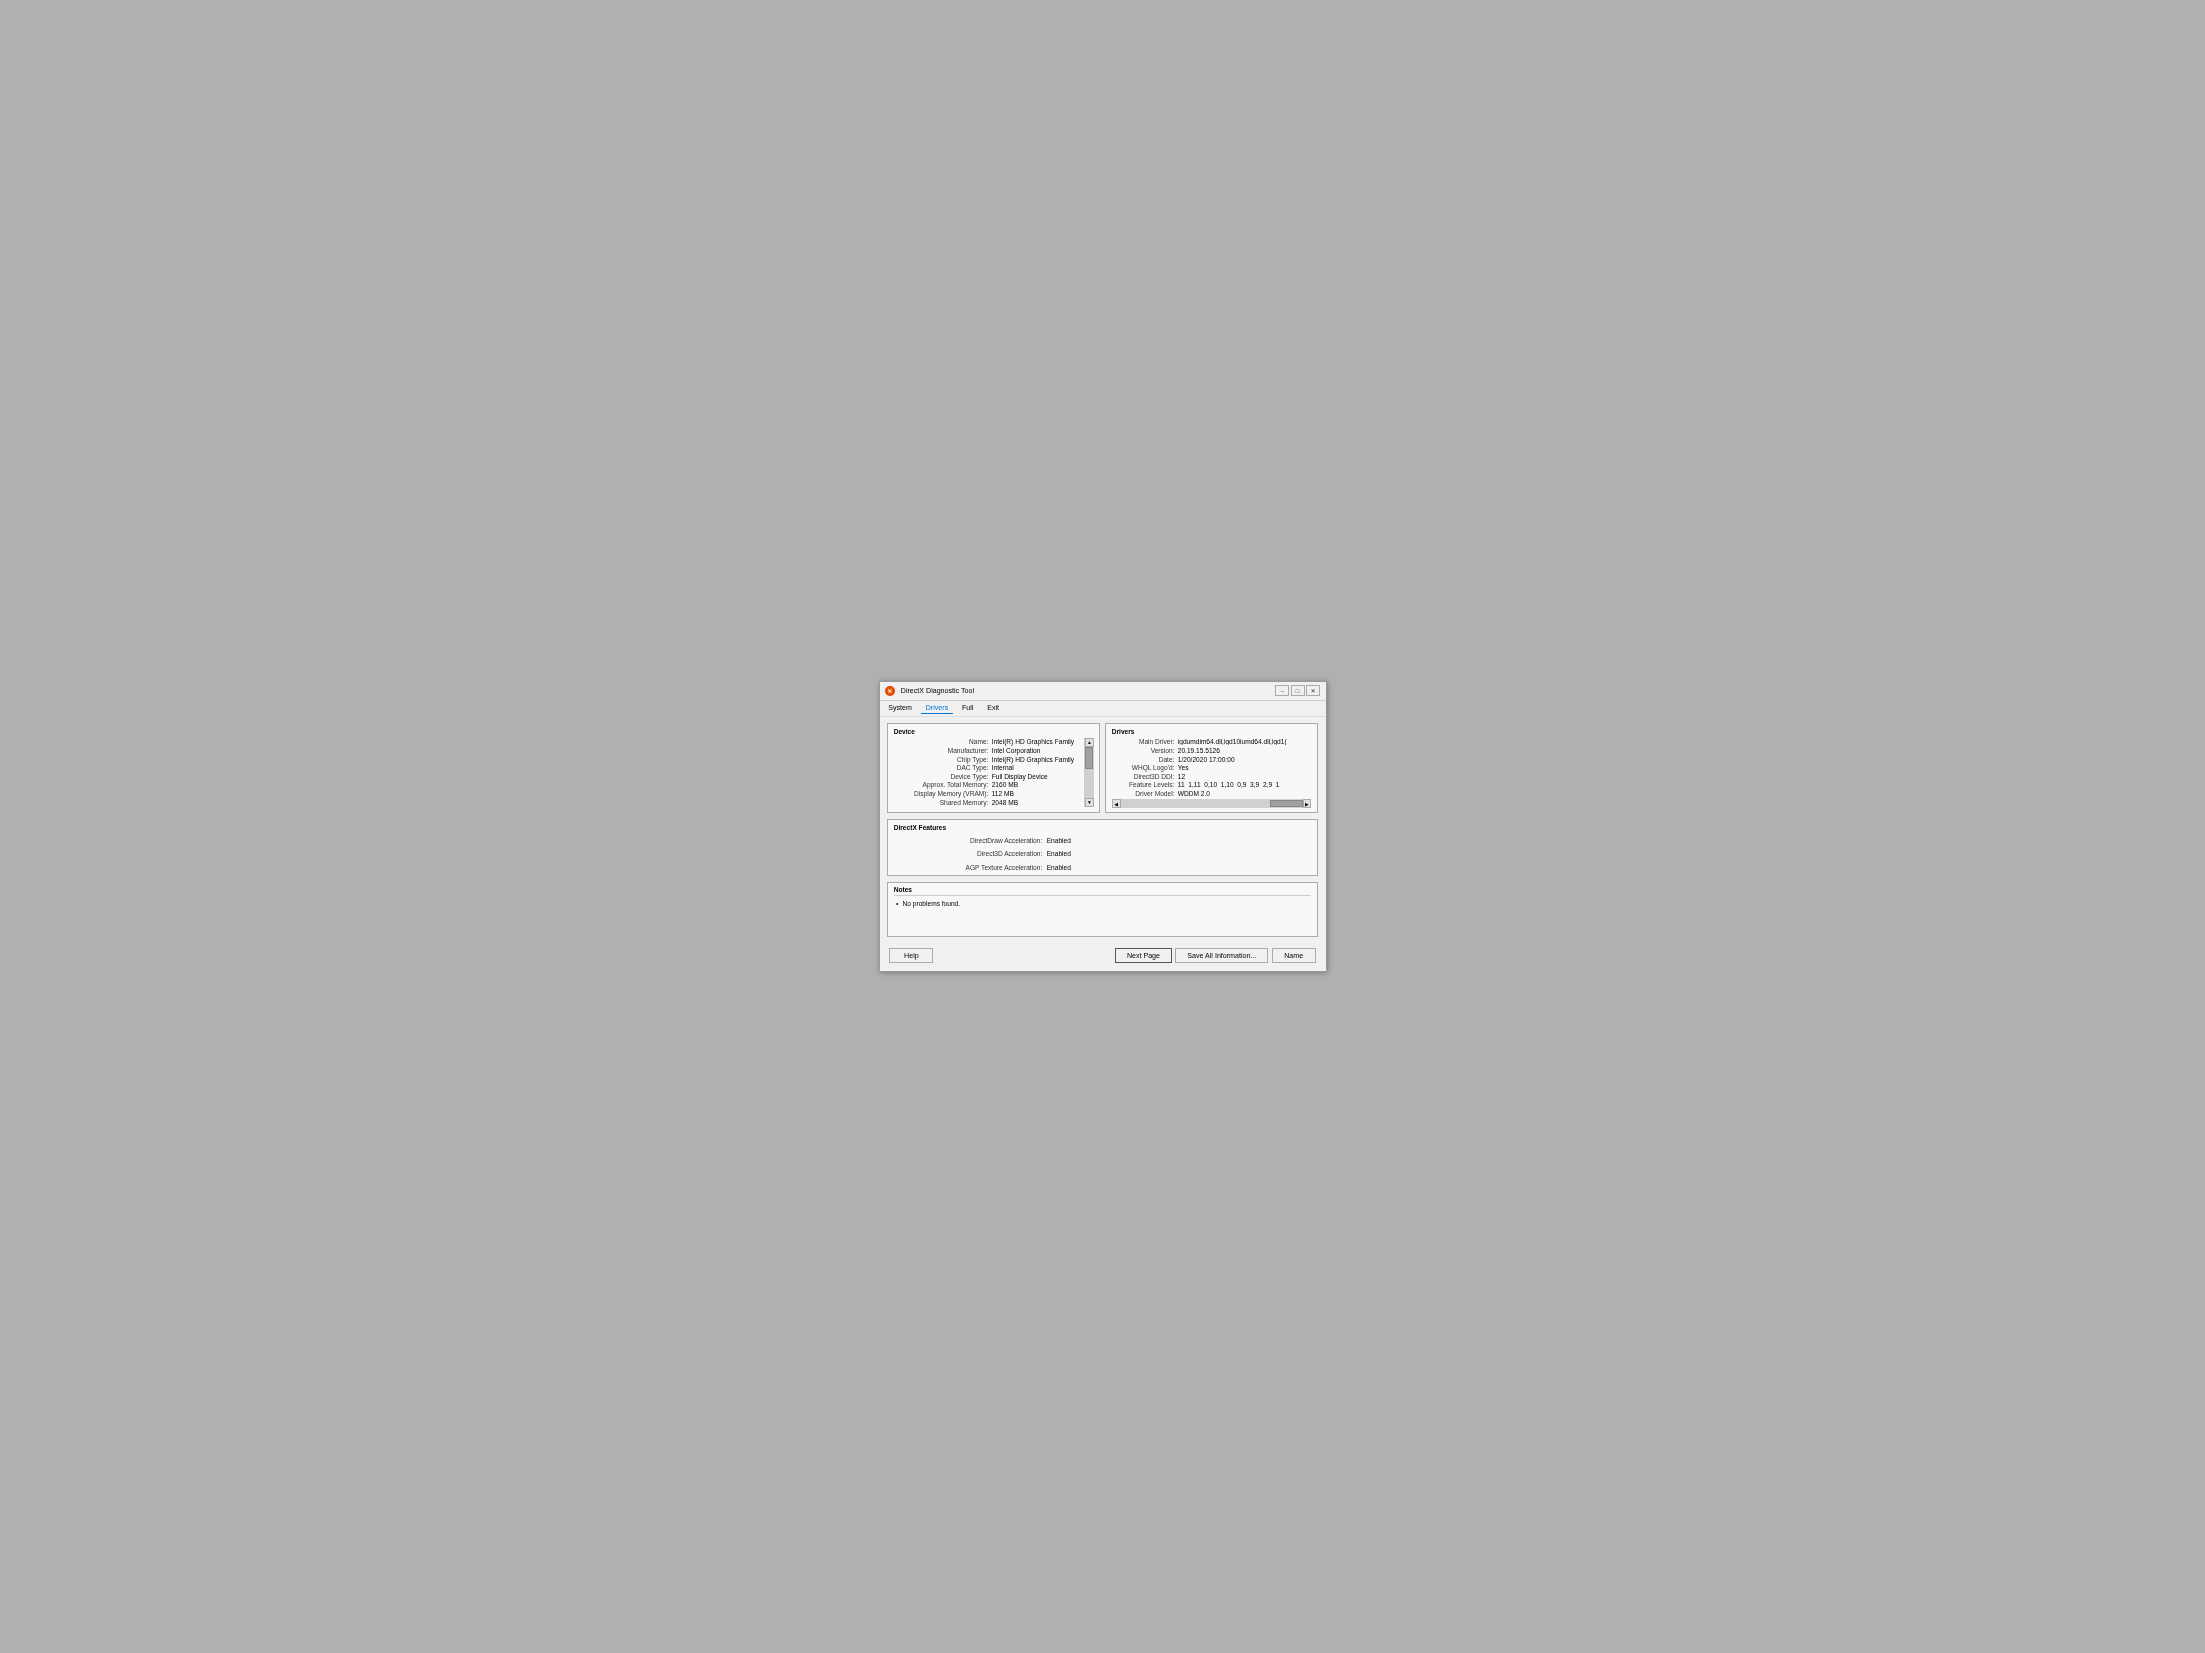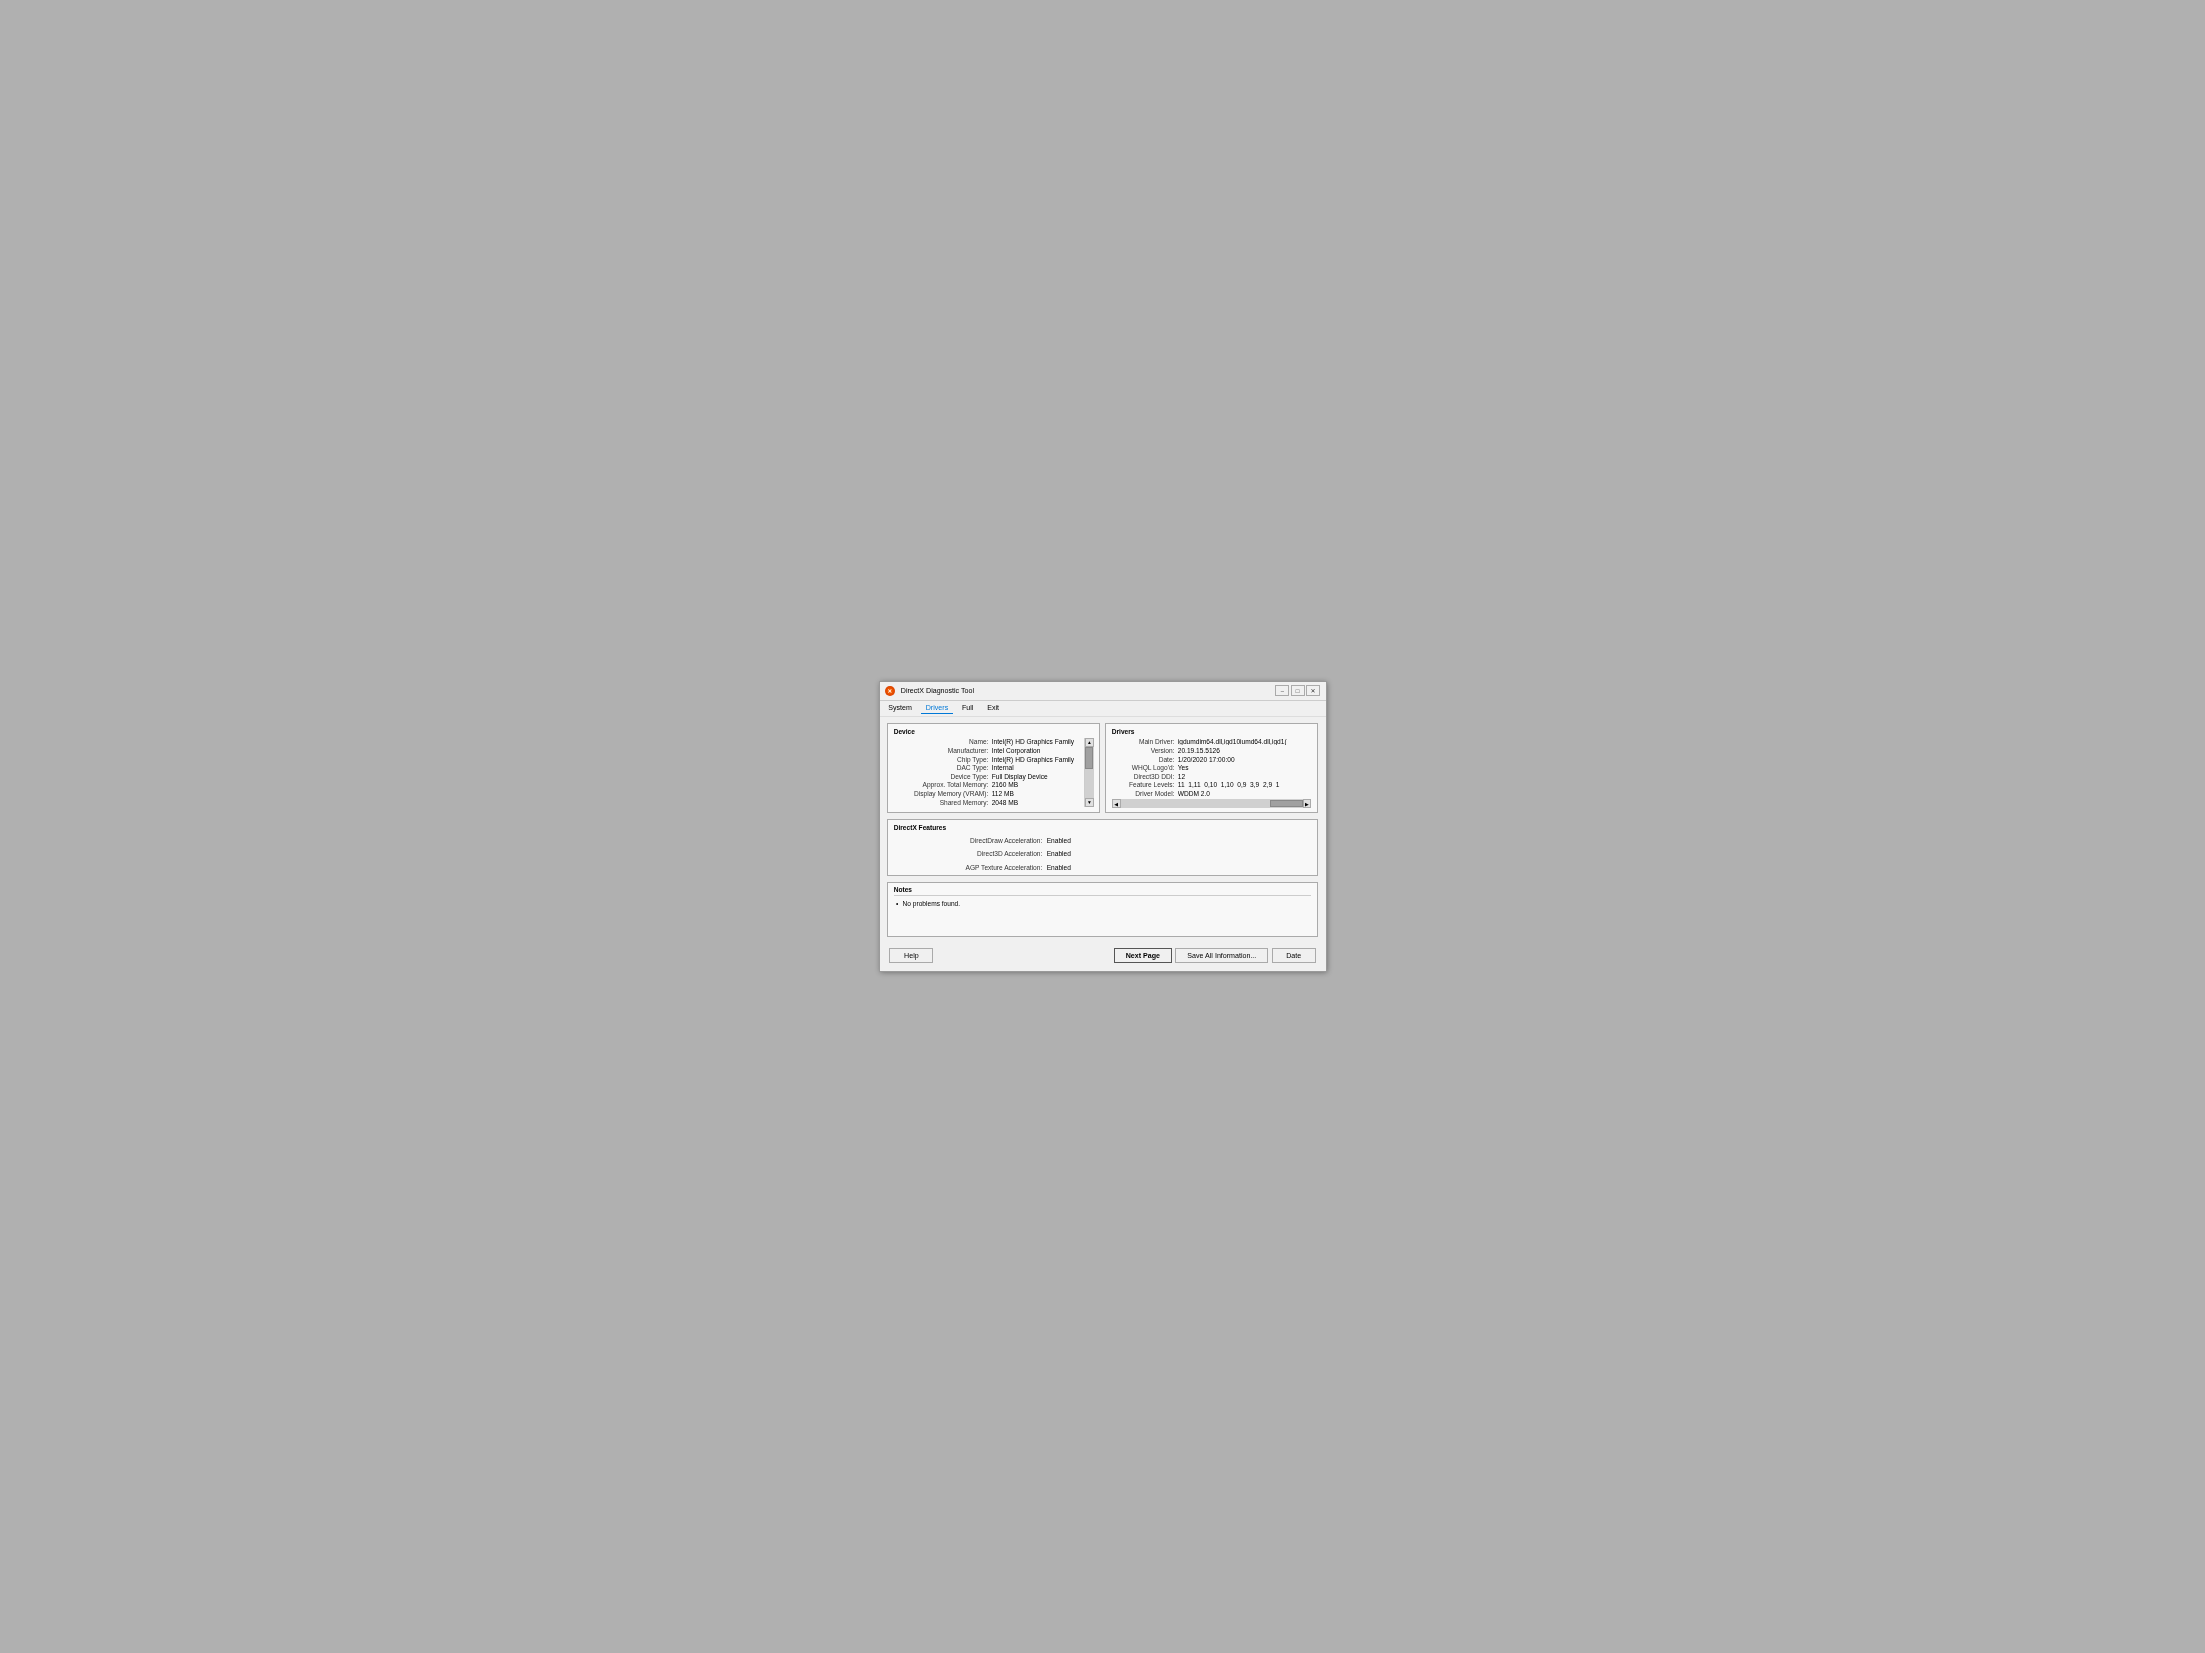--- a/index.html
+++ b/index.html
@@ -349,21 +349,21 @@
       min-width: 44px;
     }
 
     .btn-group {
       display: flex;
       gap: 3.3px;
     }
 
     .btn-next {
       border: 1.1px solid #555;
-      font-weight: 700;
+      font-weight: 400;
     }
   </style>
 </head>
 <body>
 
 <div class="window">
 
   <div class="title-bar">
     <div class="title-bar-left">
       <div class="title-icon">✕</div>
@@ -503,19 +503,19 @@
           <span class="notes-text">No problems found.</span>
         </div>
       </div>
     </div>
 
     <div class="button-row">
       <button class="btn">Help</button>
       <div class="btn-group">
         <button class="btn btn-next">Next Page</button>
         <button class="btn">Save All Information...</button>
-        <button class="btn">Date</button>
+        <button class="btn">Name</button>
       </div>
     </div>
 
   </div>
 </div>
 
 
 </body></html>

